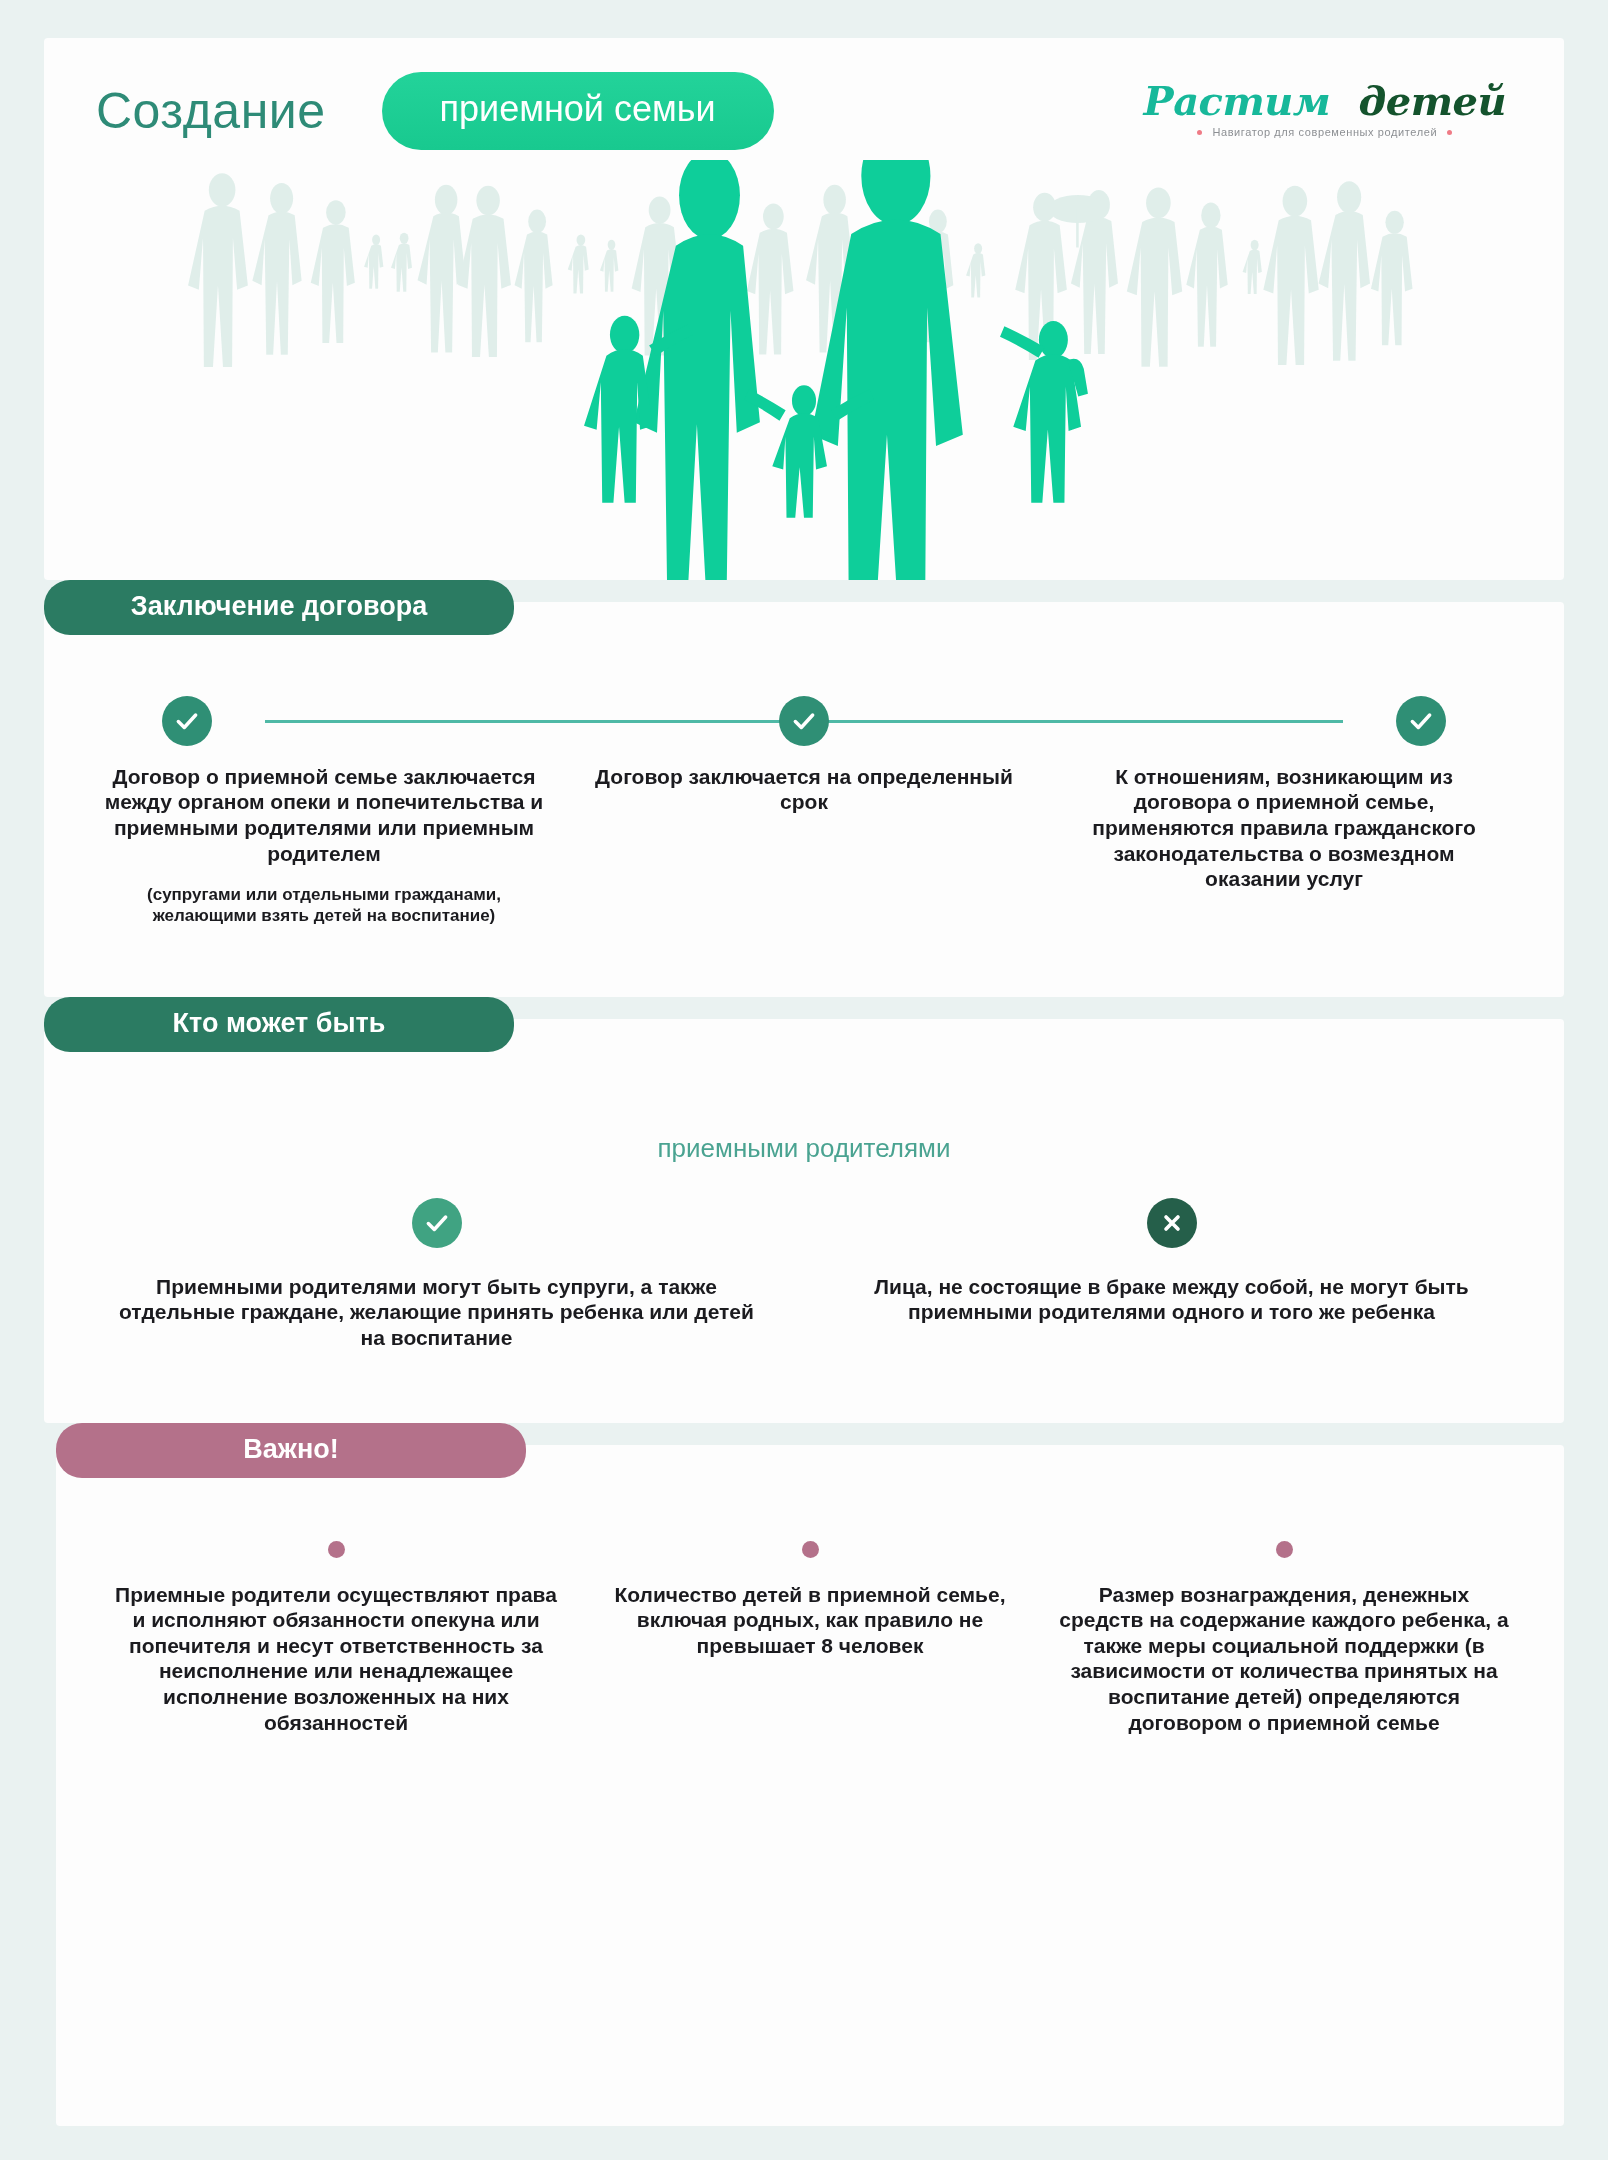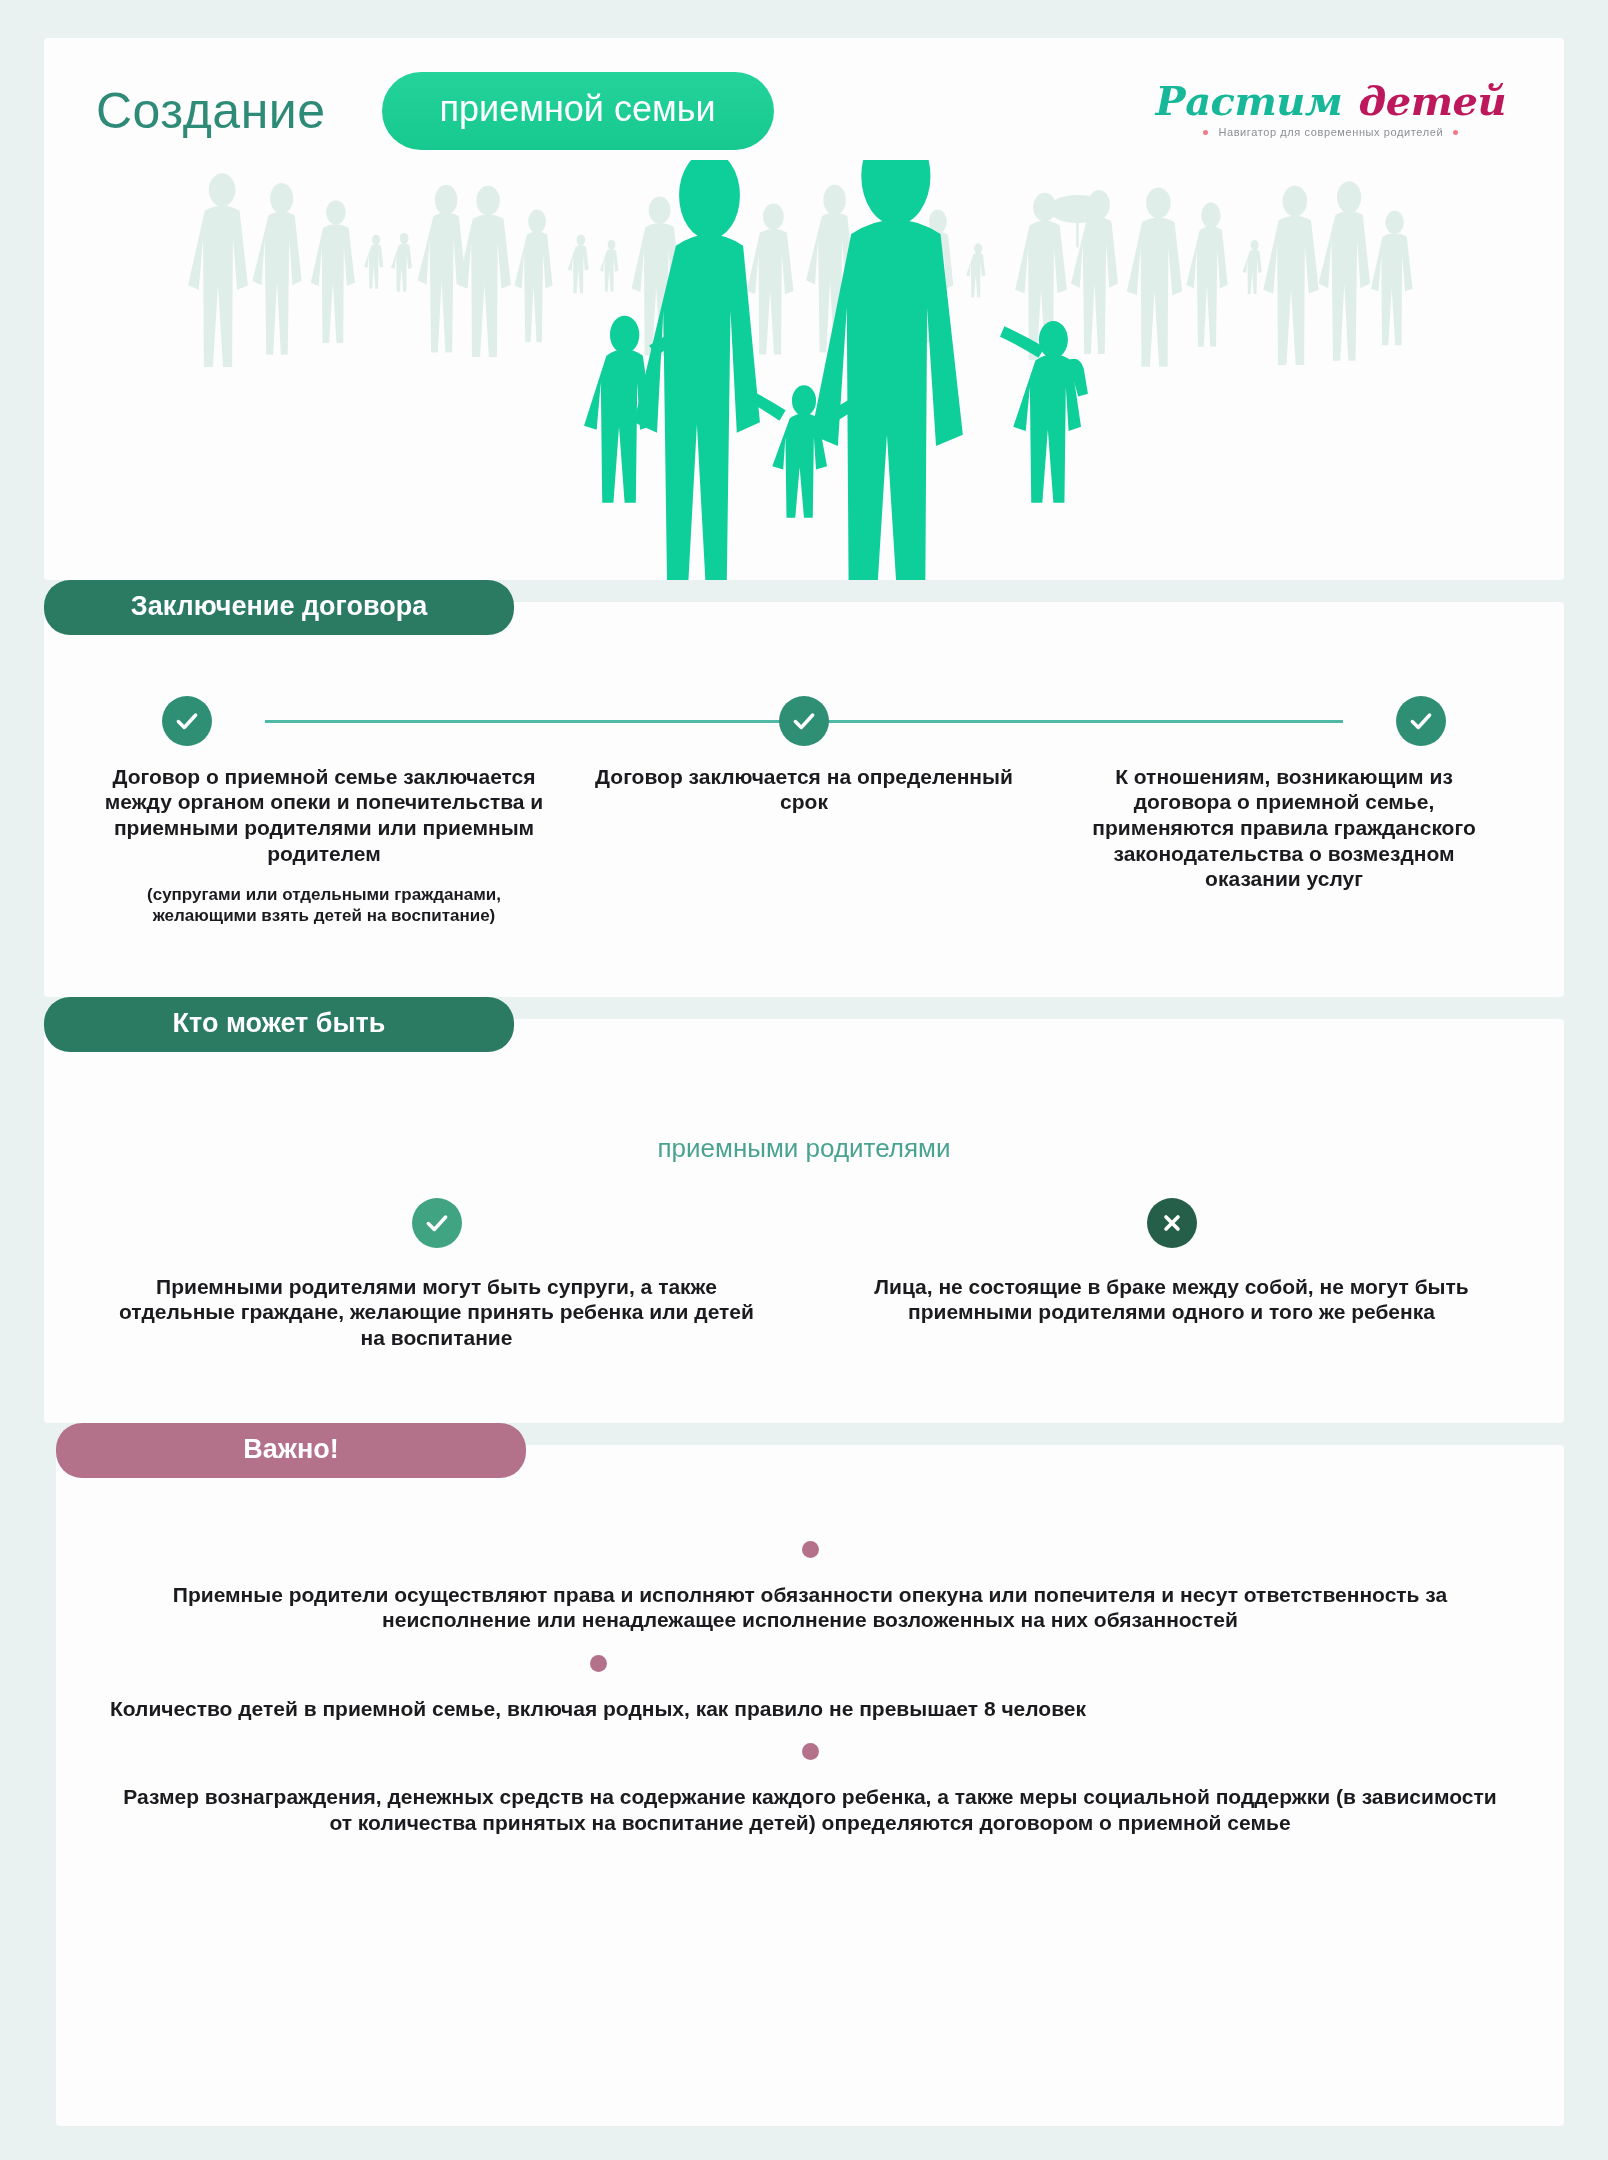--- a/index.html
+++ b/index.html
@@ -64,21 +64,21 @@
   }
   .logo-line {
     white-space: nowrap;
     font-family: "DejaVu Serif", serif;
     font-style: italic;
     font-size: 40px;
     font-weight: bold;
     letter-spacing: -0.5px;
   }
   .logo-a { color: #17b89a; }
-  .logo-b { color: #be185d; margin-left: 16px; }
+  .logo-b { color: #14532d; margin-left: 28px; }
   .logo-sub {
     margin-top: 2px;
     font-size: 11px;
     color: #8c8f93;
     letter-spacing: 0.6px;
     white-space: nowrap;
     display: flex;
     align-items: center;
     justify-content: center;
     gap: 10px;
@@ -200,21 +200,21 @@
   .cols2 .col { flex: 1 1 0; }
 
   
   .sec3 { padding: 56px 54px 96px 54px; flex: 1 1 auto; margin-left: 12px; }
   .dot {
     width: 17px; height: 17px;
     border-radius: 50%;
     background: #b4718a;
     display: inline-block;
   }
-  .sec3 .cols3 { margin-top: 40px; align-items: flex-start; gap: 22px; flex-direction: column; }
+  .sec3 .cols3 { margin-top: 40px; align-items: flex-start; gap: 22px; }
   .sec3 .body-text { font-weight: bold; margin-top: 20px; }
 
   .sec1 .body-text { font-weight: bold; }
   .sec2 .body-text { font-weight: bold; }
 </style>
 </head>
 <body>
 
 <div class="card hero">
 

